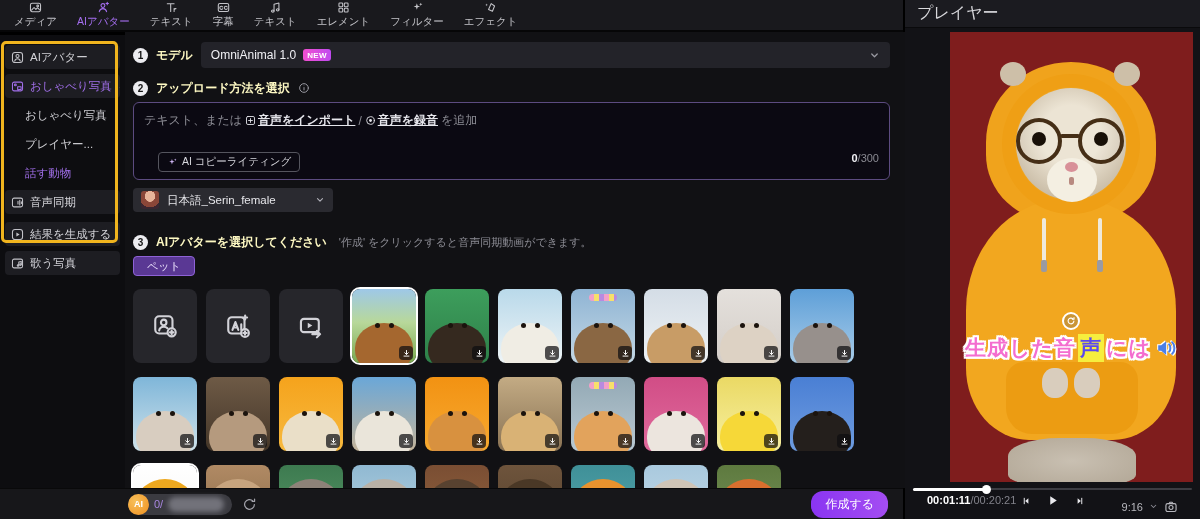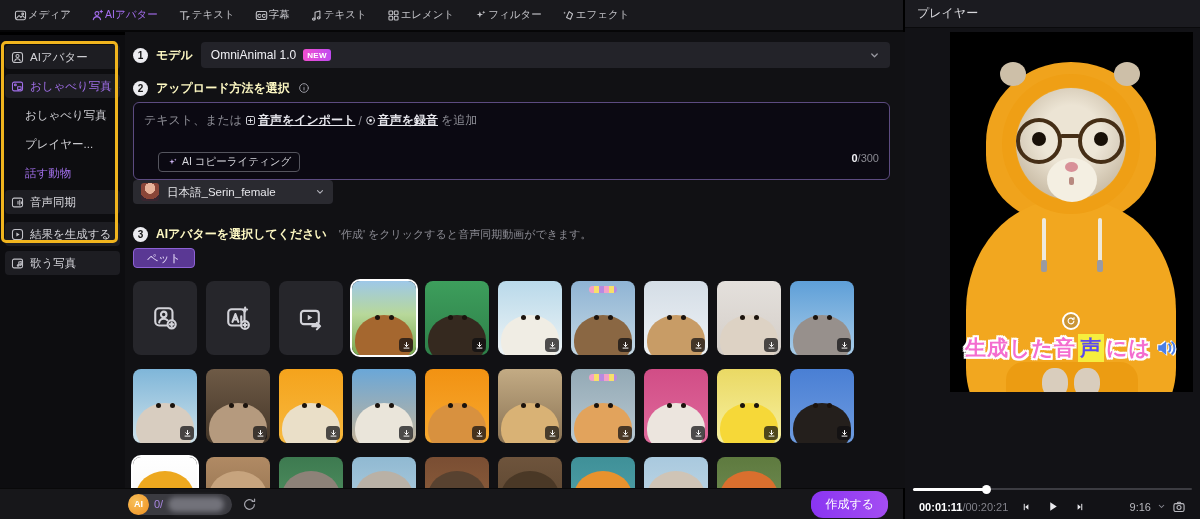--- a/index.html
+++ b/index.html
@@ -11,21 +11,21 @@
     position:relative;
     color:#ddd;
     -webkit-font-smoothing:antialiased;
   }
   .icn{display:inline-flex;flex:none}
   .icn svg{width:100%;height:100%;display:block}
 
   
   .topbar{position:absolute;left:0;top:0;width:903px;height:32px;background:#19191d;
     display:flex;align-items:center;padding:0 2px 0 4px;border-bottom:2px solid #060607}
-  .tab{display:flex;flex-direction:row;align-items:center;justify-content:center;gap:1px;
+  .tab{display:flex;flex-direction:column;align-items:center;justify-content:center;gap:1px;
     padding:1px 10px;color:#c4c4c9;font-size:10.5px;cursor:pointer;white-space:nowrap}
   .tab .icn{width:13px;height:13px}
   .tab.active{color:#a56ef0}
 
   
   .sidebar{position:absolute;left:0;top:35px;width:125px;height:453px;background:#0d0d10;
     padding:10px 5px 0 5px}
   .side-item{height:24px;margin-bottom:5px;display:flex;align-items:center;gap:6px;
     font-size:11.5px;color:#d3d3d8;padding:0 6px;border-radius:4px;cursor:pointer;white-space:nowrap;overflow:hidden}
   .side-item.chip{background:#1d1d22}
@@ -57,21 +57,21 @@
   .composer .ph{display:flex;align-items:center;gap:3px;flex-wrap:wrap}
   .composer .ph .lnk{color:#e6e6ec;font-weight:bold;text-decoration:underline;display:inline-flex;
     align-items:center;gap:2px;cursor:pointer}
   .composer .ph .lnk .icn{width:11px;height:11px}
   .composer-bottom{position:absolute;left:24px;right:10px;bottom:7px;display:flex;align-items:flex-start}
   .ai-copy-btn{border:1px solid #55555e;background:none;border-radius:4px;height:20px;padding:0 8px;
     display:inline-flex;gap:4px;align-items:center;font-size:10.5px;color:#d8d8de;cursor:pointer}
   .ai-copy-btn .icn{width:11px;height:11px;color:#cdb4f2}
   .counter{margin-left:auto;font-size:11px;color:#8a8a92}
   .counter b{color:#f0f0f4;font-weight:bold}
-  .voice{width:200px;height:24px;background:#2a2a30;border-radius:4px;display:flex;
+  .voice{margin-top:8px;width:200px;height:24px;background:#2a2a30;border-radius:4px;display:flex;
     align-items:center;gap:8px;padding:0 8px;font-size:11.5px;color:#e6e6ea;cursor:pointer}
   .voice-avatar{width:18px;height:18px;border-radius:3px;flex:none;
     background:radial-gradient(circle at 50% 30%,#e8b49a 0 34%,#8a4638 35% 70%,#3a2630 71%)}
   .voice .v-caret{margin-left:auto;width:10px;height:10px;color:#b0b0b8}
   .step3{margin-top:22px;height:16px}
   .hint{font-size:11px;color:#8c8c94;margin-left:4px}
   .pet-tag{margin-top:6px;display:inline-flex;height:20px;padding:0 13px;background:#5a3894;
     border:1px solid #8e62d6;border-radius:4px;color:#efe5ff;font-size:11px;align-items:center;cursor:pointer}
 
   
@@ -102,39 +102,39 @@
     background:radial-gradient(circle at 35% 35%,#f7c05a,#ef8f1f)}
   .credits-num{color:#a886e0;font-size:11px}
   .credits-blur{width:56px;height:15px;border-radius:8px;background:#72727a;filter:blur(2.5px)}
   .refresh-btn{width:15px;height:15px;color:#a2a2aa;margin-left:10px;cursor:pointer}
   .create-btn{margin-left:auto;background:linear-gradient(90deg,#8a35f2,#a44df2);color:#fff;
     font-size:12px;padding:5px 14px;border-radius:12px;border:none;cursor:pointer}
 
   
   .player{position:absolute;left:905px;top:0;width:295px;height:519px;background:#121216}
   .player-header{height:28px;background:#1b1b20;display:flex;align-items:center;padding:0 12px;
-    font-size:12px;color:#d8d8dc;border-bottom:1px solid #0a0a0c}
-  .video{position:absolute;left:45px;top:32px;width:243px;height:360px;background:#000000;overflow:hidden}
+    font-size:16px;color:#d8d8dc;border-bottom:1px solid #0a0a0c}
+  .video{position:absolute;left:45px;top:32px;width:243px;height:450px;background:#7f1d1d;overflow:hidden}
   .video .part{position:absolute}
   .caption{position:absolute;left:0;right:0;top:302px;display:flex;justify-content:center;
     align-items:center;gap:2px;font-weight:bold;font-size:21px;letter-spacing:1px;z-index:5;color:#f46ecf;
     text-shadow:-2px -2px 0 #fff,2px -2px 0 #fff,-2px 2px 0 #fff,2px 2px 0 #fff,0 2px 0 #fff,0 -2px 0 #fff,2px 0 0 #fff,-2px 0 0 #fff}
   .caption .hl{background:#f6ee3e;color:#5a48f0;text-shadow:none;padding:0 2px}
   .caption .spk{width:22px;height:22px;color:#4a7fe8;margin-left:3px;
     filter:drop-shadow(1px 1px 0 #fff) drop-shadow(-1px -1px 0 #fff)}
   .loop-badge{position:absolute;left:112px;top:280px;width:18px;height:18px;border:2px solid #fff;
     border-radius:50%;background:rgba(110,110,110,.3);display:flex;align-items:center;
     justify-content:center;color:#fff;z-index:6}
   .loop-badge svg{width:10px;height:10px}
   .p-slider{position:absolute;left:8px;right:8px;top:484px;height:10px;cursor:pointer}
   .p-track{position:absolute;top:4px;left:0;right:0;height:2px;background:#3c3c42;border-radius:1px}
   .p-fill{position:absolute;top:3.5px;left:0;height:3px;background:#fff;border-radius:2px}
   .p-handle{position:absolute;top:0.5px;width:9px;height:9px;background:#fff;border-radius:50%;margin-left:-4px}
-  .p-controls{position:absolute;left:0;right:0;bottom:0;height:25px;display:flex;align-items:center;
-    padding:0 14px;font-size:11px}
+  .p-controls{position:absolute;left:0;right:0;bottom:0;height:25px;display:flex;
+    padding:0 22px;font-size:11px}
   .p-time-cur{color:#fff;font-weight:bold}
   .p-time-sep,.p-time-tot{color:#82828a}
   .p-center{position:absolute;left:50%;transform:translateX(-50%);display:flex;gap:15px;
     align-items:center;color:#eaeaee}
   .p-center .icn{cursor:pointer}
   .pc-prev,.pc-next{width:10px;height:10px}
   .pc-play{width:13px;height:13px}
   .p-right{margin-left:auto;display:flex;align-items:center;gap:6px;color:#b8b8be}
   .p-right .rcaret{width:9px;height:9px;color:#8a8a92}
   .p-right .cam{width:14px;height:14px;cursor:pointer}

